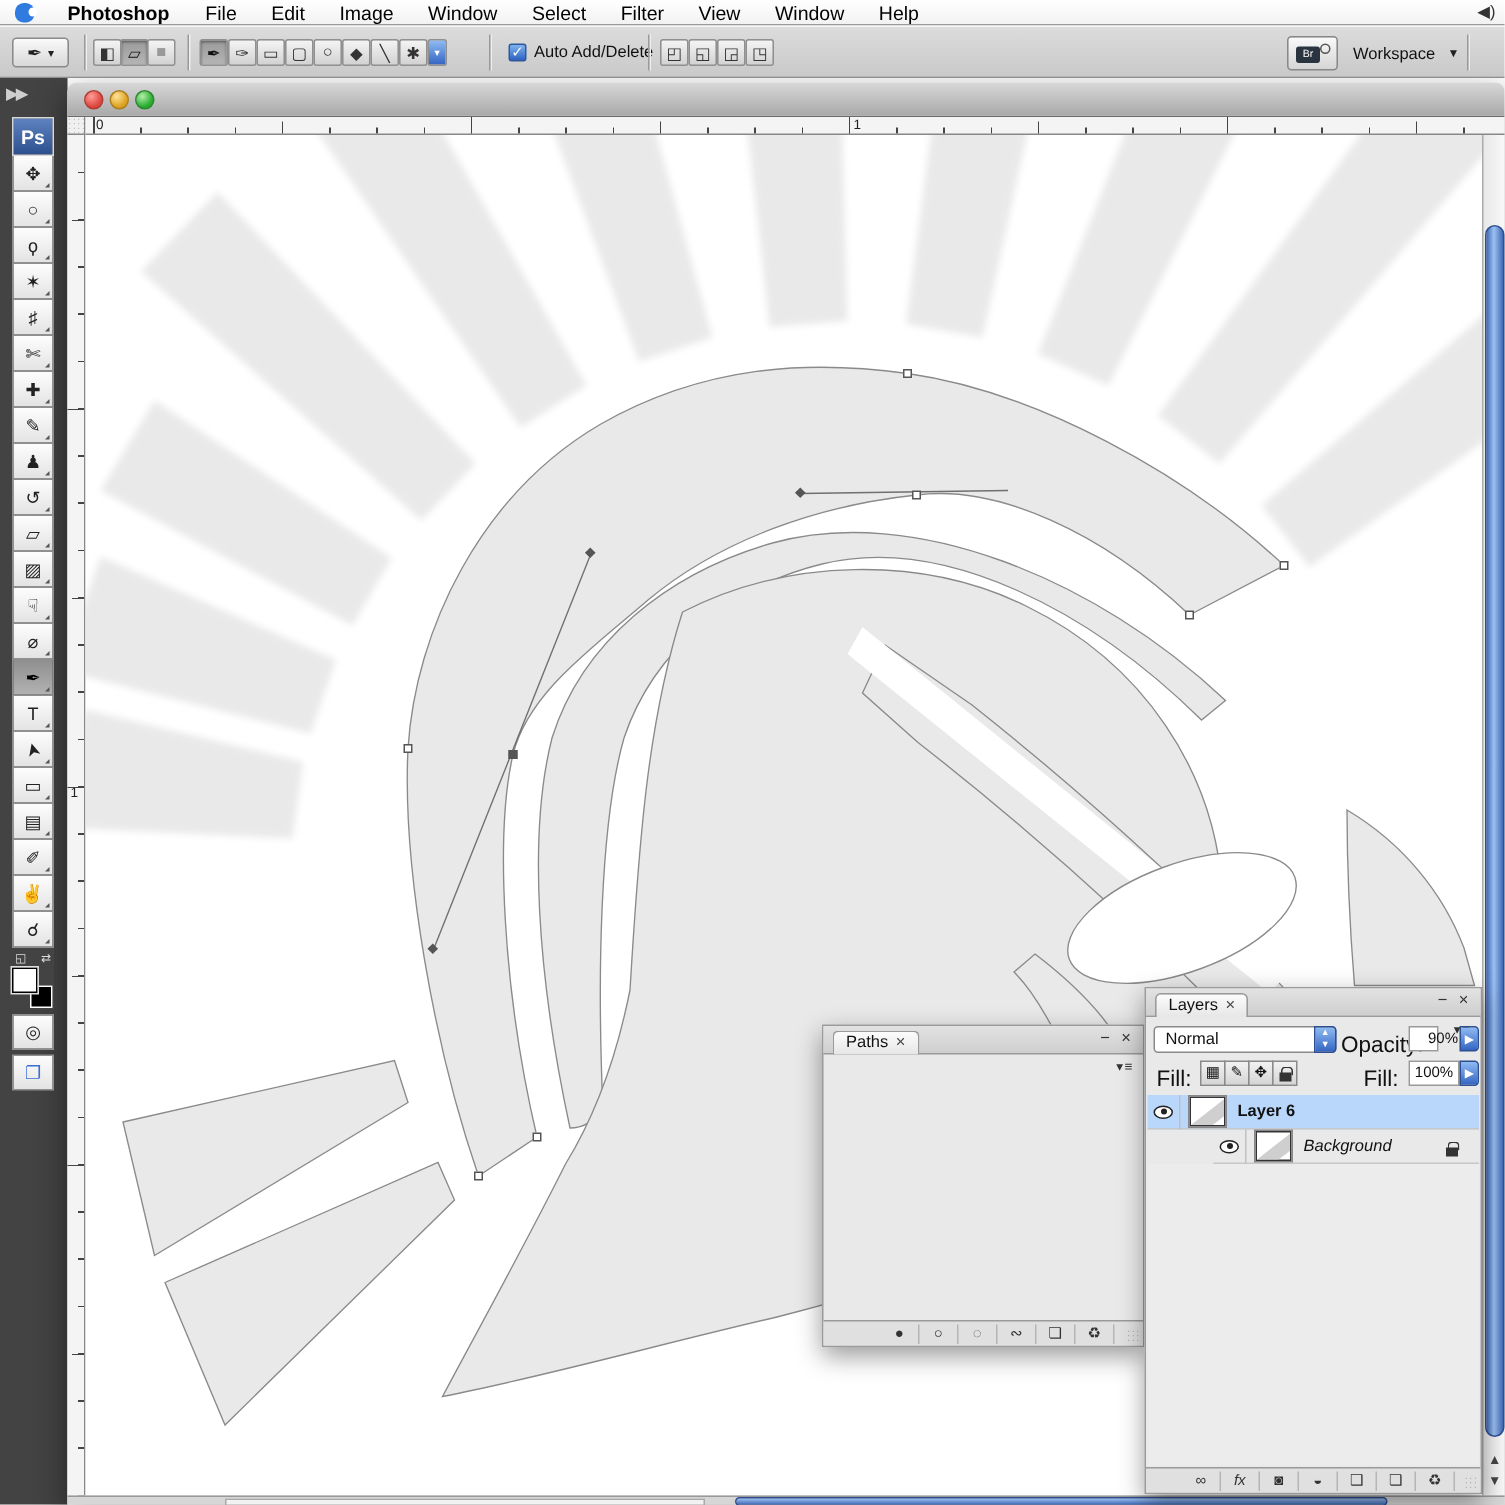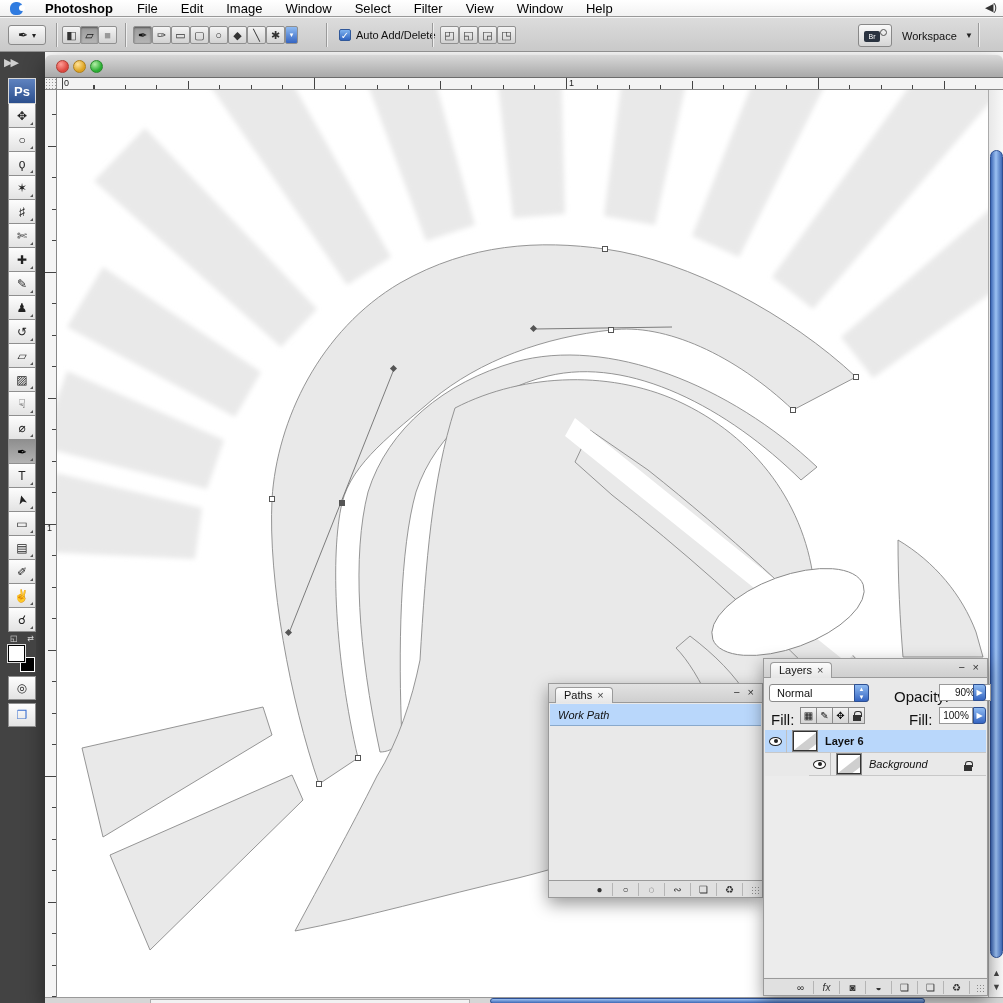--- a/index.html
+++ b/index.html
@@ -151,21 +151,21 @@
 
   
   #paths-panel { left:548px; top:683px; width:215px; height:215px; }
   #workpath-row { position:absolute; left:1px; right:1px; top:20px; height:22px;
     background:#b9d7fb; border-bottom:1px solid #89a9cc; font-style:italic;
     line-height:22px; padding-left:8px; }
   #paths-body { position:absolute; left:1px; right:1px; top:42px; bottom:18px; background:#e9e9e9; }
 
   
   #layers-panel { left:763px; top:658px; width:225px; height:338px; }
-  #blend-select { position:absolute; left:5px; top:25px; width:100px; height:18px; background:#fff;
+  #blend-select { position:absolute; left:5px; top:25px; width:122px; height:18px; background:#fff;
     border:1px solid #8a8a8a; border-radius:3px; line-height:17px; padding-left:7px; }
   #blend-stepper { position:absolute; right:-1px; top:-1px; width:15px; height:18px; border-radius:0 3px 3px 0;
     background:linear-gradient(#8fbbf2,#3565c2); color:#fff; font-size:6px; text-align:center;
     line-height:8px; border:1px solid #2d4f92; }
   .pfield { position:absolute; top:25px; height:17px; background:#fff; border:1px solid #999;
     font-size:10px; line-height:16px; text-align:center; }
   .parrow { position:absolute; top:25px; width:13px; height:17px; background:linear-gradient(#8fbbf2,#3565c2);
     border:1px solid #2d4f92; border-radius:0 3px 3px 0; color:#fff; font-size:8px; text-align:center;
     line-height:16px; }
   .plabel { position:absolute; font-size:15px; color:#111; }
@@ -454,21 +454,20 @@
 
 <div class="panel" id="paths-panel">
   <div class="panel-top">
     <span class="pmin" style="right:22px;">−</span>
     <span class="pclose" style="right:8px;">×</span>
   </div>
   <div class="panel-tab">
     <span>Paths</span><span class="x">×</span>
   </div>
   <span class="pmenu" style="right:6px;top:22px;">▾≡</span>
-  <div id="workpath-row">Work Path</div>
   <div id="paths-body"></div>
   <div class="panel-bottom" style="padding-left:38px;">
     <span class="pb-icon"><span>●</span></span>
     <span class="pb-icon"><span>○</span></span>
     <span class="pb-icon"><span>◌</span></span>
     <span class="pb-icon"><span>∾</span></span>
     <span class="pb-icon"><span>❏</span></span>
     <span class="pb-icon"><span>♻</span></span>
     <span class="grip"></span>
   </div>
@@ -482,21 +481,21 @@
   <div class="panel-tab">
     <span>Layers</span><span class="x">×</span>
   </div>
   <span class="pmenu" style="right:6px;top:22px;">▾≡</span>
 
   <div id="blend-select">
     <span>Normal</span>
     <span id="blend-stepper">▲<br>▼</span>
   </div>
   <span class="plabel" style="left:130px;top:29px;">Opacity:</span>
-  <span class="pfield" style="left:175px;width:52px;">90%</span>
+  <span class="pfield" style="left:175px;width:20px;padding-left:12px;">90%</span>
   <span class="parrow" style="left:209px;">▶</span>
 
   <span class="plabel" style="left:7px;top:52px;">Fill:</span>
   <div id="lock-group">
     <span class="lock-btn"><span>▦</span></span>
     <span class="lock-btn"><span>✎</span></span>
     <span class="lock-btn"><span>✥</span></span>
     <span class="lock-btn"><span class="padlock"></span></span>
   </div>
   <span class="plabel" style="left:145px;top:52px;">Fill:</span>

